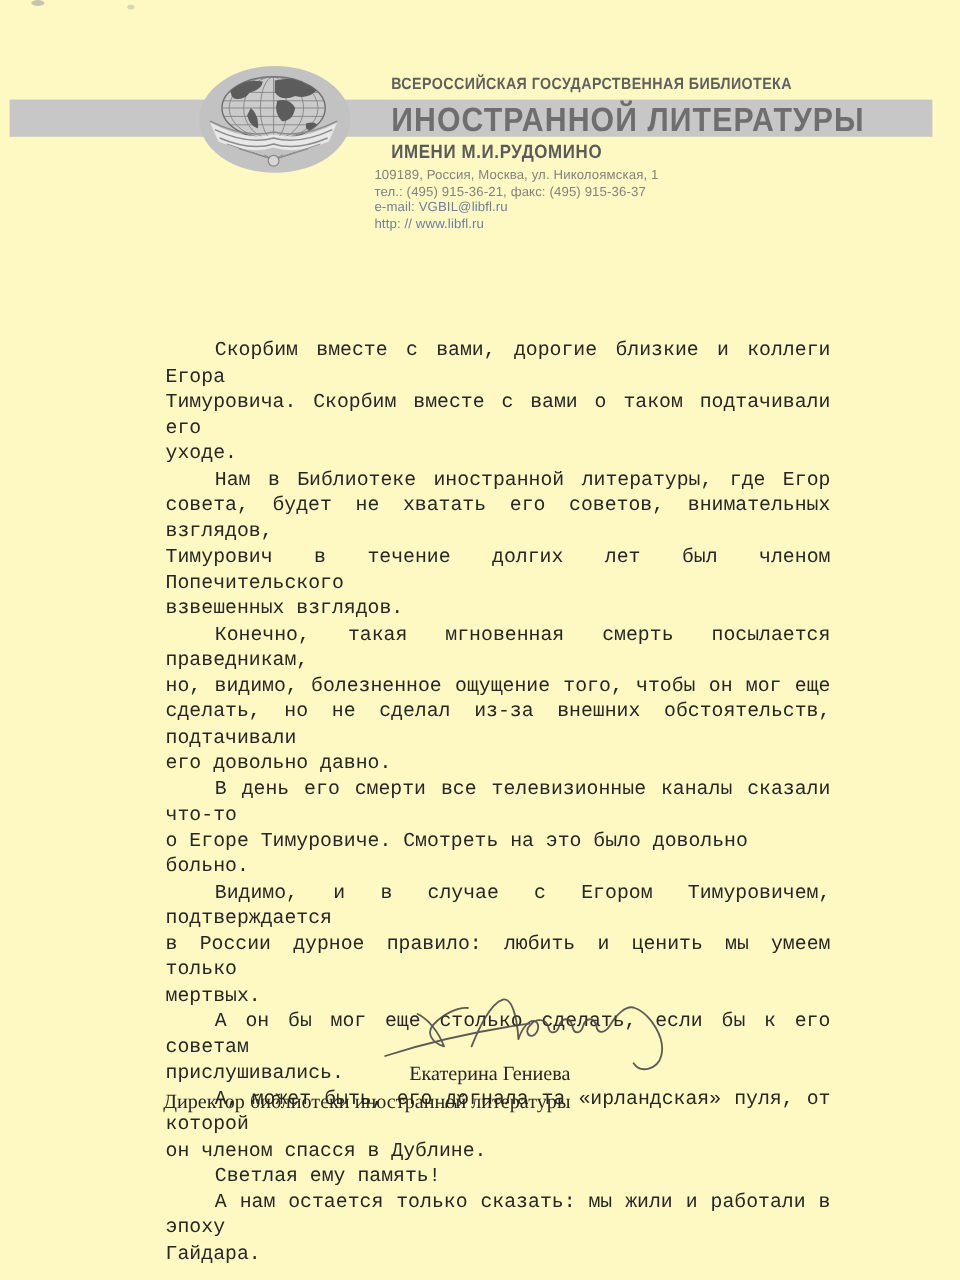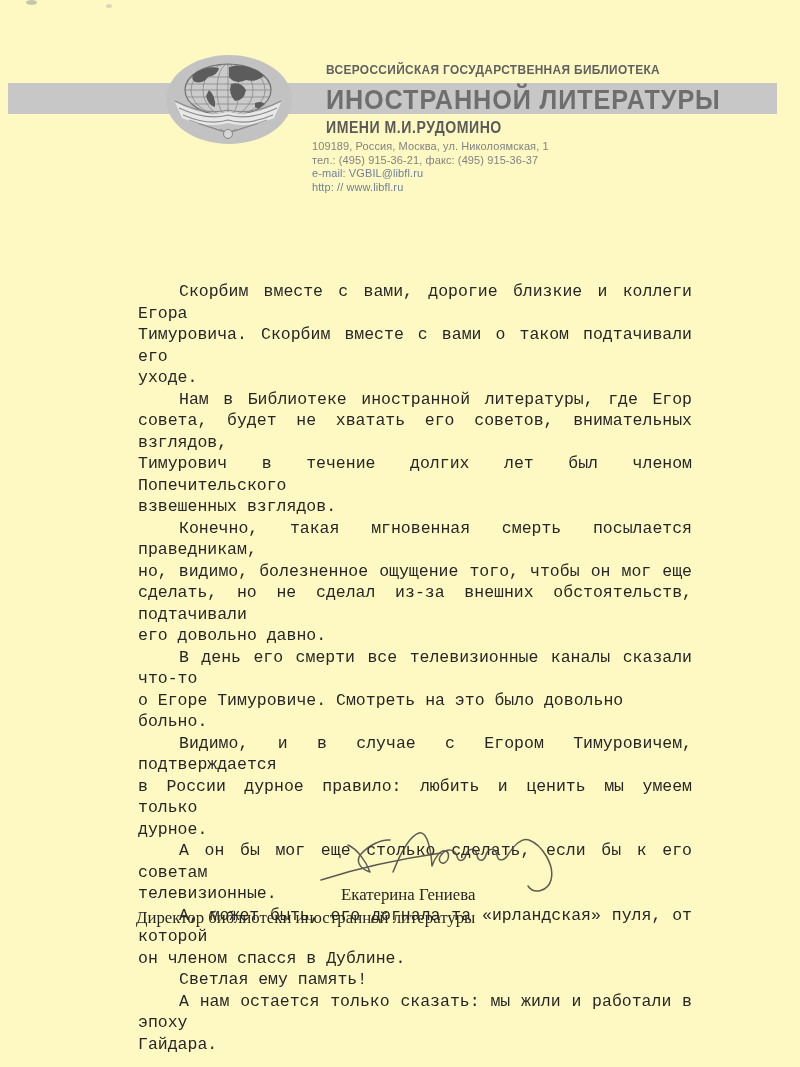--- a/index.html
+++ b/index.html
@@ -139,23 +139,23 @@
       <div class="bline just">Тимурович в течение долгих лет был членом Попечительского</div>
       <div class="bline">взвешенных взглядов.</div>
       <div class="bline first just">Конечно, такая мгновенная смерть посылается праведникам,</div>
       <div class="bline just">но, видимо, болезненное ощущение того, чтобы он мог еще</div>
       <div class="bline just">сделать, но не сделал из-за внешних обстоятельств, подтачивали</div>
       <div class="bline">его довольно давно.</div>
       <div class="bline first just">В день его смерти все телевизионные каналы сказали что-то</div>
       <div class="bline">о Егоре Тимуровиче. Смотреть на это было довольно больно.</div>
       <div class="bline first just">Видимо, и в случае с Егором Тимуровичем, подтверждается</div>
       <div class="bline just">в России дурное правило: любить и ценить мы умеем только</div>
-      <div class="bline">дурное.</div>
+      <div class="bline">мертвых.</div>
       <div class="bline first just">А он бы мог еще столько сделать, если бы к его советам</div>
-      <div class="bline">телевизионные.</div>
+      <div class="bline">прислушивались.</div>
       <div class="bline first just">А, может быть, его догнала та «ирландская» пуля, от которой</div>
       <div class="bline">он членом спасся в Дублине.</div>
       <div class="bline first">Светлая ему память!</div>
       <div class="bline first just">А нам остается только сказать: мы жили и работали в эпоху</div>
       <div class="bline">Гайдара.</div>
     </div>
 
   <svg class="sig-svg" viewBox="0 0 272 84">
     <g fill="none" stroke="#454545" stroke-width="1.5" stroke-linecap="round" stroke-linejoin="round" opacity=".88">
       <path d="M28,61 C62,50 106,40 148,34"></path>

